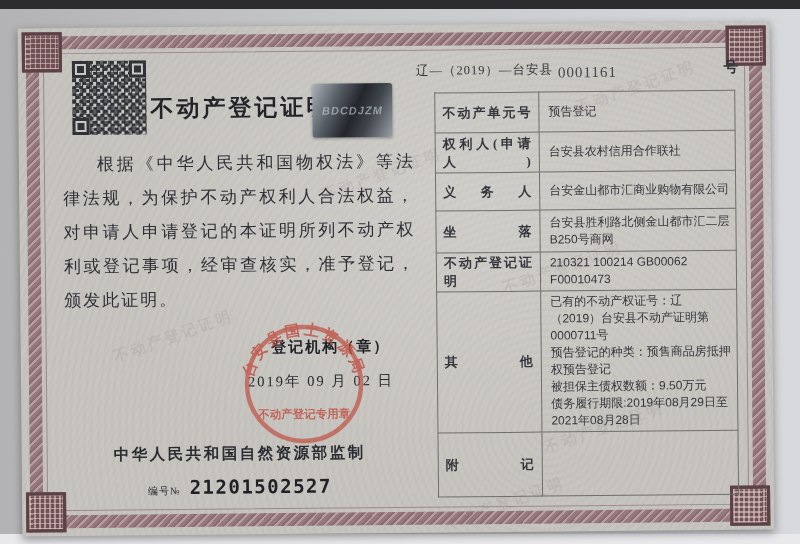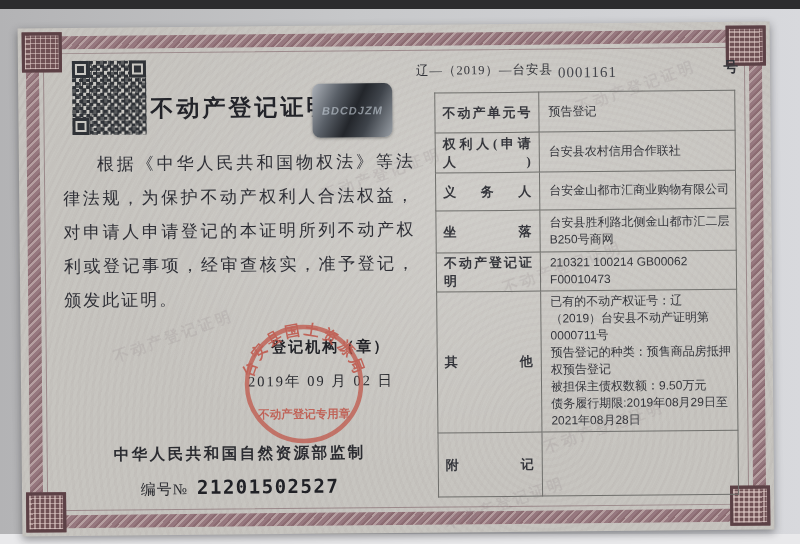--- a/index.html
+++ b/index.html
@@ -58,21 +58,21 @@
   }
   .qf{position:absolute;width:17px;height:17px;border:3px solid #2f3237;background:#cac8c3;box-sizing:border-box;}
   .qf::after{content:"";position:absolute;inset:2px;background:#2f3237;}
   .qf-tl{left:0;top:0}.qf-tr{right:0;top:0}.qf-bl{left:0;bottom:0}
 
   .title{
     position:absolute;left:132px;top:66px;width:182px;text-align:center;
     font-size:23px;font-weight:700;letter-spacing:3px;color:#23242a;
   }
   .holo{
-    position:absolute;left:294px;top:58px;width:80px;height:54px;border-radius:8px;
+    position:absolute;left:294px;top:58px;width:80px;height:54px;border-radius:3px;
     background:linear-gradient(115deg,#aeb3ba 0%,#5a6068 28%,#23262b 52%,#3f444b 70%,#9aa0a7 100%);
     box-shadow:0 1px 3px rgba(0,0,0,.35);
     display:flex;align-items:center;justify-content:center;
     color:rgba(212,220,230,.55);font-size:11px;font-weight:700;font-style:italic;
     letter-spacing:1px;font-family:"Liberation Sans",sans-serif;
   }
   .paragraph{
     position:absolute;left:44px;top:120px;width:352px;
     font-size:17px;line-height:34px;letter-spacing:2px;text-indent:2em;
     text-align:justify;color:#2e2f36;
@@ -86,21 +86,21 @@
     font-size:14.5px;letter-spacing:2px;color:#2a2b30;
   }
   .seal{position:absolute;left:218px;top:293px;width:130px;height:130px;opacity:.85;}
   .supervisor{
     position:absolute;left:42px;top:417px;width:352px;text-align:center;
     font-size:15.5px;font-weight:600;letter-spacing:2.5px;color:#2b2c31;
   }
   .serial-line{
     position:absolute;left:42px;top:449px;width:352px;text-align:center;color:#26272c;
   }
-  .serial-label{font-size:15px;letter-spacing:1px;}
+  .serial-label{font-size:10px;letter-spacing:1px;}
   .serial-number{
     font-family:"DejaVu Sans Mono",monospace;font-size:19px;font-weight:600;
     letter-spacing:1.5px;margin-left:9px;color:#202126;
   }
 
   
   .r-header{
     position:absolute;left:398px;top:36px;width:330px;
     display:flex;align-items:baseline;color:#33343a;
   }

